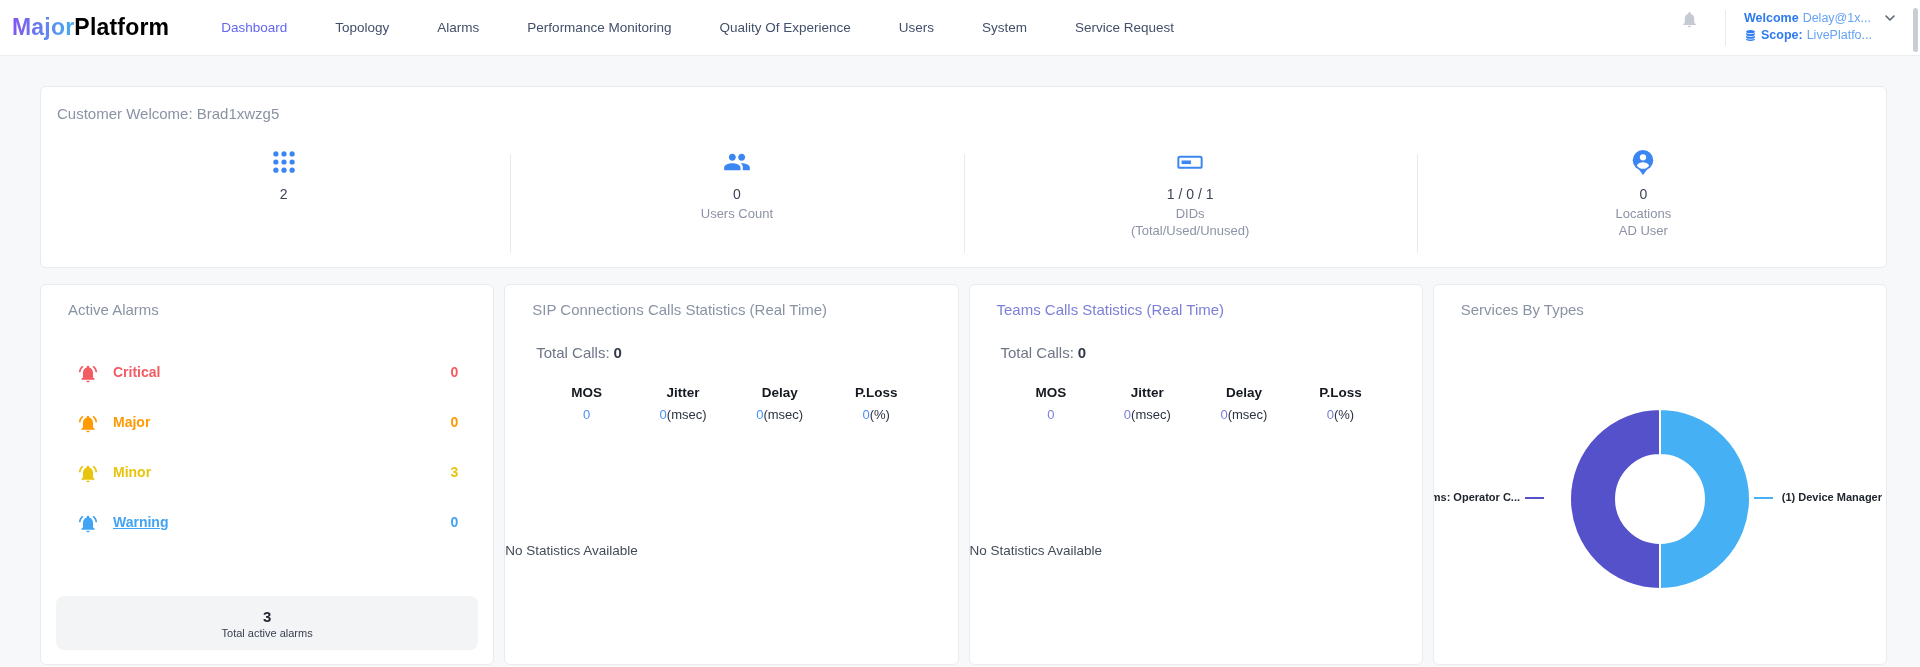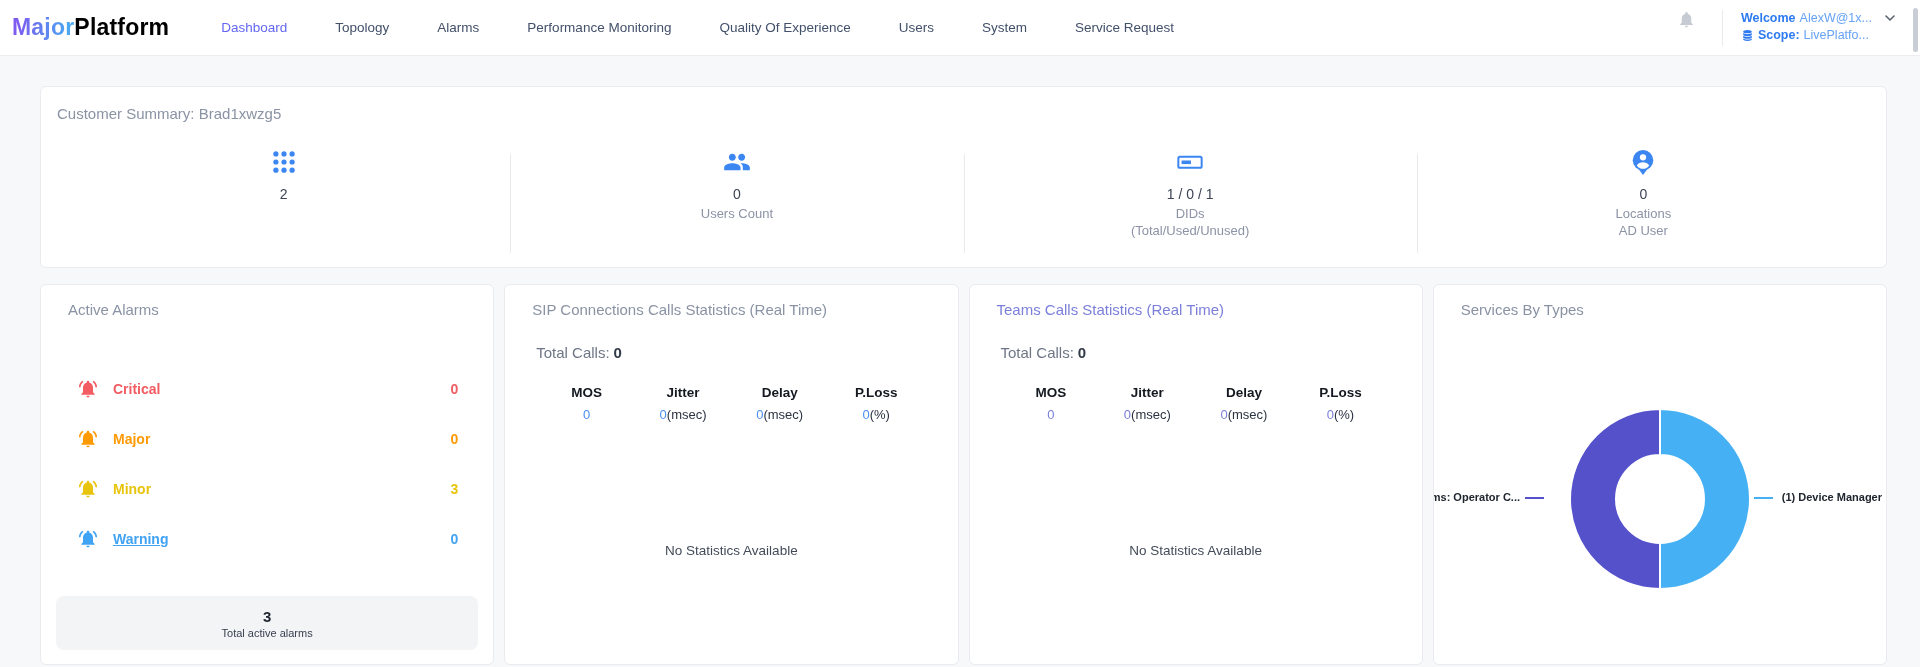--- a/index.html
+++ b/index.html
@@ -37,36 +37,36 @@
   .stat + .stat::before { content:""; position:absolute; left:0; top:6px; bottom:0; width:1px; background:#e8eaee; }
   .stat-icon { height:28px; display:flex; justify-content:center; align-items:center; }
   .stat-value { margin-top:10px; font-size:14px; color:#3c4355; }
   .stat-label { margin-top:3px; font-size:13px; color:#8d93a6; line-height:17px; }
 
   .panels { display:grid; grid-template-columns:repeat(4,1fr); gap:10px; height:381px; }
   .panel { position:relative; overflow:hidden; padding:16px 27px; }
 
   
   .alarm-rows { margin-top:46px; }
-  .alarm-row { display:flex; align-items:center; gap:15px; height:50px; padding:0 8px 0 10px; cursor:pointer; }
+  .alarm-row { display:flex; gap:15px; height:50px; padding:0 8px 0 10px; cursor:pointer; }
   .alarm-row svg { width:20px; height:20px; flex:0 0 auto; }
   .alarm-label { font-size:14px; font-weight:700; }
   .alarm-count { margin-left:auto; font-size:14px; font-weight:700; }
   .alarm-total { position:absolute; left:15px; right:15px; bottom:14px; height:54px; background:#f3f4f6; border-radius:8px;
                  display:flex; flex-direction:column; justify-content:center; align-items:center; gap:2px; }
   .alarm-total-value { font-size:15px; font-weight:700; color:#1e2430; }
   .alarm-total-label { font-size:11px; color:#3a4150; }
 
   
   .total-calls { margin-top:26px; padding-left:4px; font-size:15px; color:#6e7686; }
   .total-calls .tc-val { font-weight:700; color:#323a48; margin-left:4px; }
   .stats-grid { display:grid; grid-template-columns:repeat(4,1fr); margin-top:24px; padding:0 6px; text-align:center; }
   .sg-head { font-size:13.5px; font-weight:700; color:#14181f; }
   .sg-val { margin-top:7px; font-size:13px; color:#2b3240; }
-  .empty-text { position:absolute; left:0; right:0; top:258px; text-align:center; font-size:13.5px; color:#434b59; }
+  .empty-text { position:absolute; left:0; right:0; top:258px; text-align:left; font-size:13.5px; color:#434b59; }
 
   
   .donut-svg { position:absolute; left:50%; top:214px; transform:translate(-50%,-50%); width:186px; height:186px; }
   .leader { position:absolute; height:2px; width:19px; top:212px; }
   .leader.left { right:342px; }
   .leader.right { left:320px; }
   .donut-label { position:absolute; top:206px; font-size:11px; font-weight:700; color:#20262f; white-space:nowrap; }
   .donut-label.left { right:342px; transform:translateX(-24px); }
   .donut-label.right { left:348px; }
 </style>
@@ -88,41 +88,41 @@
     <span class="nav-item">Service Request</span>
   </div>
   <div class="header-right">
     <svg class="bell" viewBox="0 0 24 24" fill="#c5cad3">
       <path d="M12 22c1.1 0 2-.9 2-2h-4c0 1.1.9 2 2 2zm6-6v-5c0-3.07-1.63-5.64-4.5-6.32V4c0-.83-.67-1.5-1.5-1.5s-1.5.67-1.5 1.5v.68C7.64 5.36 6 7.92 6 11v5l-2 2v1h16v-1l-2-2z"></path>
     </svg>
     <div class="hdr-divider"></div>
     <div class="user-block">
       <div class="user-line">
         <span class="u-bold">Welcome</span>
-        <span class="u-light">AlexW@1x...</span>
+        <span class="u-light">Delay@1x...</span>
       </div>
       <div class="user-line">
         <svg class="db-icon" viewBox="0 0 24 24" fill="#2e7bf0">
           <path d="M12 2C7.58 2 4 3.34 4 5s3.58 3 8 3 8-1.34 8-3-3.58-3-8-3zM4 7.5V10c0 1.66 3.58 3 8 3s8-1.34 8-3V7.5C18.6 8.9 15.5 9.5 12 9.5S5.4 8.9 4 7.5zm0 5V15c0 1.66 3.58 3 8 3s8-1.34 8-3v-2.5c-1.4 1.4-4.5 2-8 2s-6.6-.6-8-2zm0 5V19c0 1.66 3.58 3 8 3s8-1.34 8-3v-1.5c-1.4 1.4-4.5 2-8 2s-6.6-.6-8-2z"></path>
         </svg>
         <span class="u-bold">Scope:</span>
         <span class="u-light">LivePlatfo...</span>
       </div>
     </div>
     <svg class="chevron" viewBox="0 0 24 24" fill="none" stroke="#5b6370" stroke-width="2.4" stroke-linecap="round" stroke-linejoin="round">
       <path d="M6 9l6 6 6-6"></path>
     </svg>
   </div>
 </div>
 <div class="scroll-thumb"></div>
 
 <div class="main">
 
   <div class="card summary">
-    <div class="card-title">Customer Summary: Brad1xwzg5</div>
+    <div class="card-title">Customer Welcome: Brad1xwzg5</div>
     <div class="summary-stats">
 
       <div class="stat">
         <div class="stat-icon">
           <svg width="26" height="26" viewBox="0 0 24 24" style="fill: rgb(60, 134, 242);">
             <circle cx="4.5" cy="4.5" r="2.4"></circle>
               <circle cx="12" cy="4.5" r="2.4"></circle>
               <circle cx="19.5" cy="4.5" r="2.4"></circle>
             <circle cx="4.5" cy="12" r="2.4"></circle>
               <circle cx="12" cy="12" r="2.4"></circle>

